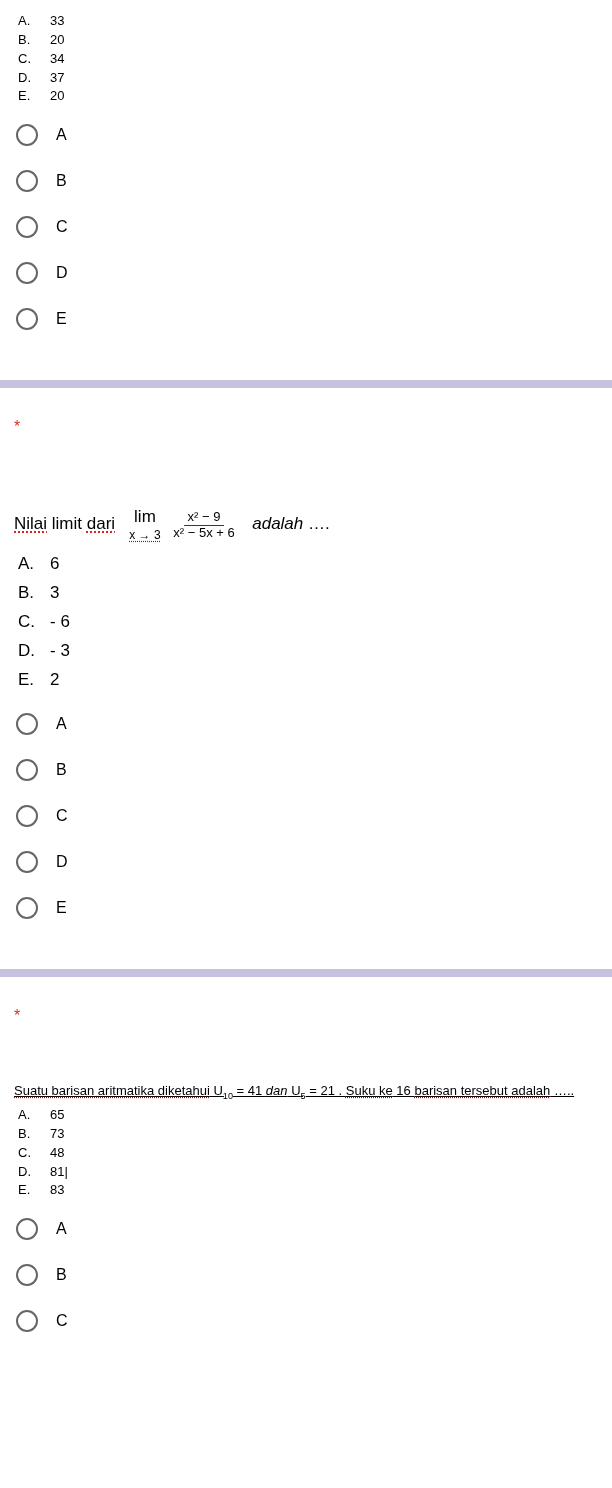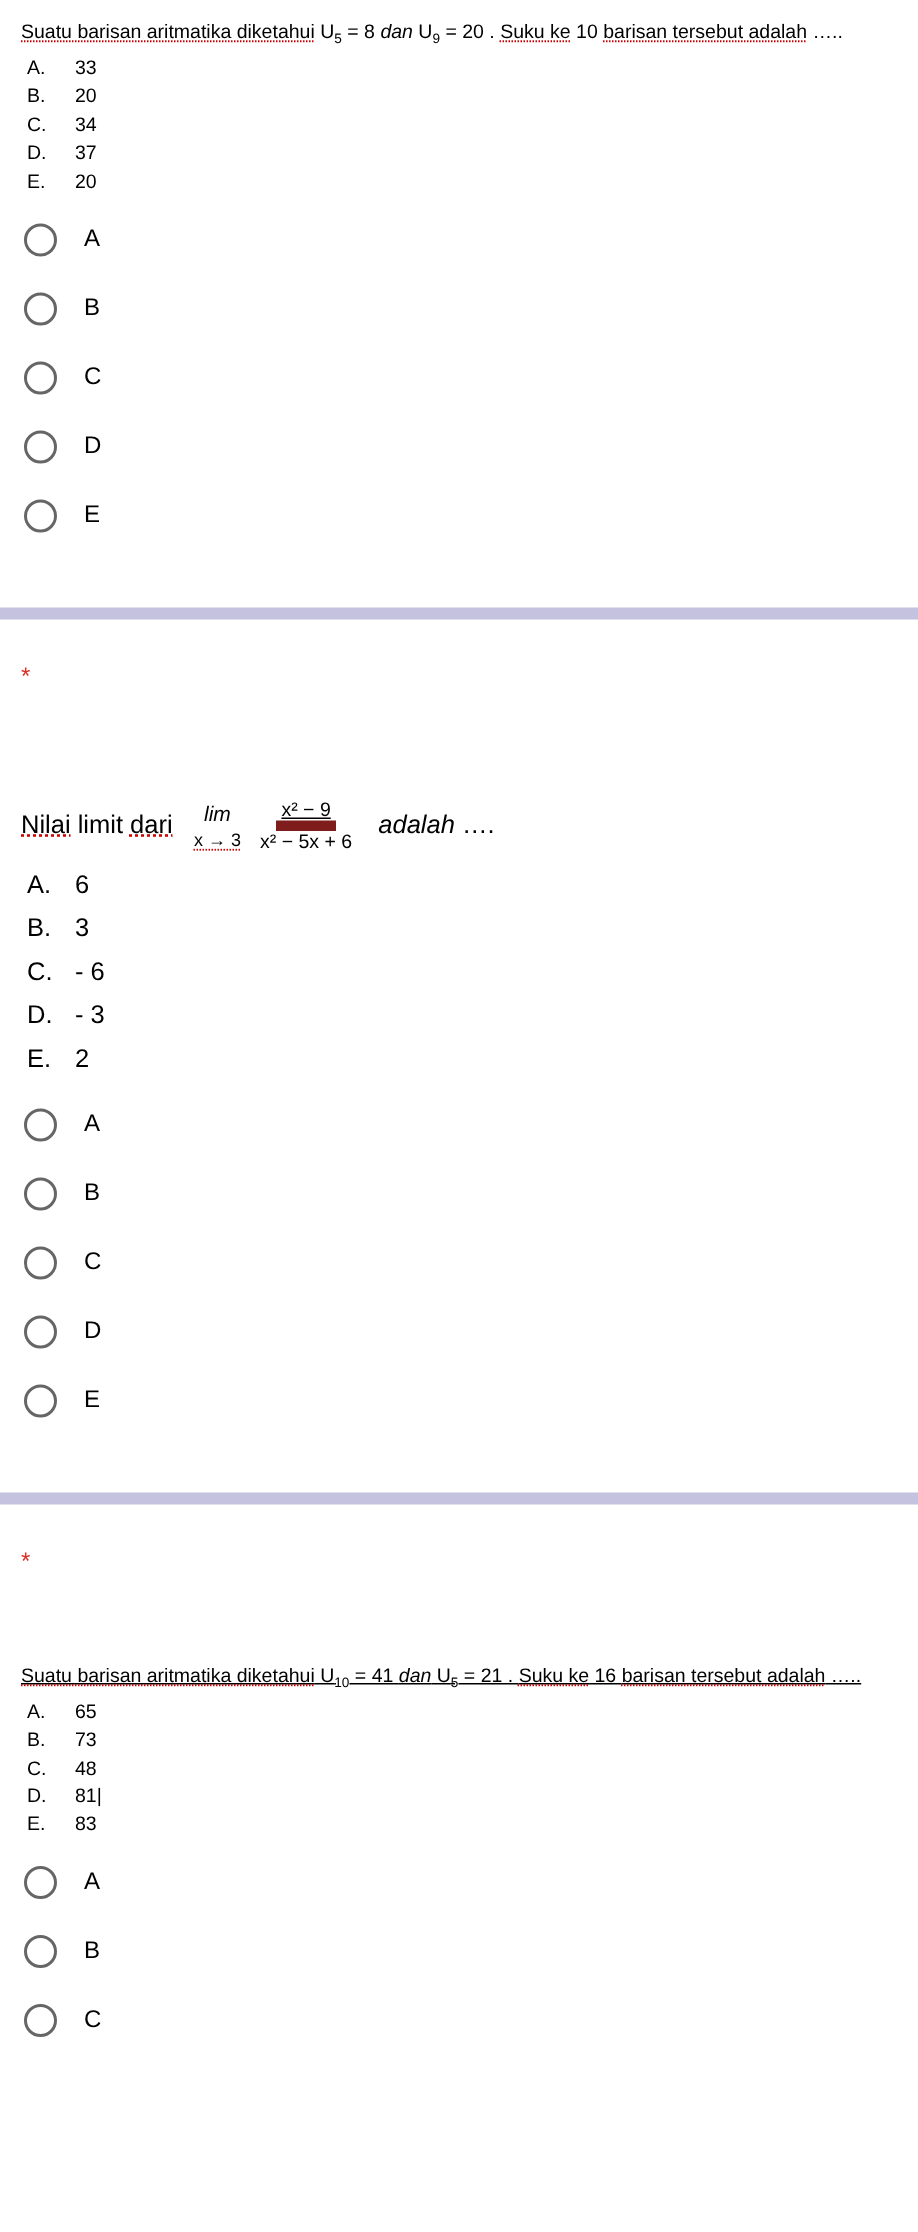--- a/index.html
+++ b/index.html
@@ -83,35 +83,31 @@
   }
   .math-frac {
     display: inline-flex;
     flex-direction: column;
     align-items: center;
     vertical-align: middle;
     font-size: 13px;
     line-height: 1.1;
     margin: 0 4px;
   }
-  .math-frac .num { border-bottom: 7px solid #7f1d1d; padding: 0 4px; text-decoration: underline; }
+  .math-frac .num { border-bottom: 1px solid #7f1d1d; padding: 0 4px; }
   .math-frac .den { padding: 0 4px; }
   .sub { font-size: 0.7em; vertical-align: sub; }
   .lim-text { display:inline-block; text-align:center; vertical-align:middle; line-height:1;}
-  .lim-text .top{font-size:14px;font-style:italic;}
+  .lim-text .top{font-size:17px;}
   .lim-text .bot{font-size:12px;}
 </style>
 </head>
 <body>
 
 <div class="question-block">
-  <div class="q-text">
-    <span class="underlined">Suatu barisan aritmatika diketahui</span>
-    <span>U</span><span class="sub">5</span><span> = 8 </span><i>dan</i><span> U</span><span class="sub">9</span><span> = 20 . </span><span class="underlined">Suku ke</span><span> 10 </span><span class="underlined">barisan tersebut adalah</span><span> …..</span>
-  </div>
   <div class="answer-list">
     <div class="row">
         <span class="letter">A.</span>
         <span>33</span>
       </div>
     <div class="row">
         <span class="letter">B.</span>
         <span>20</span>
       </div>
     <div class="row">

